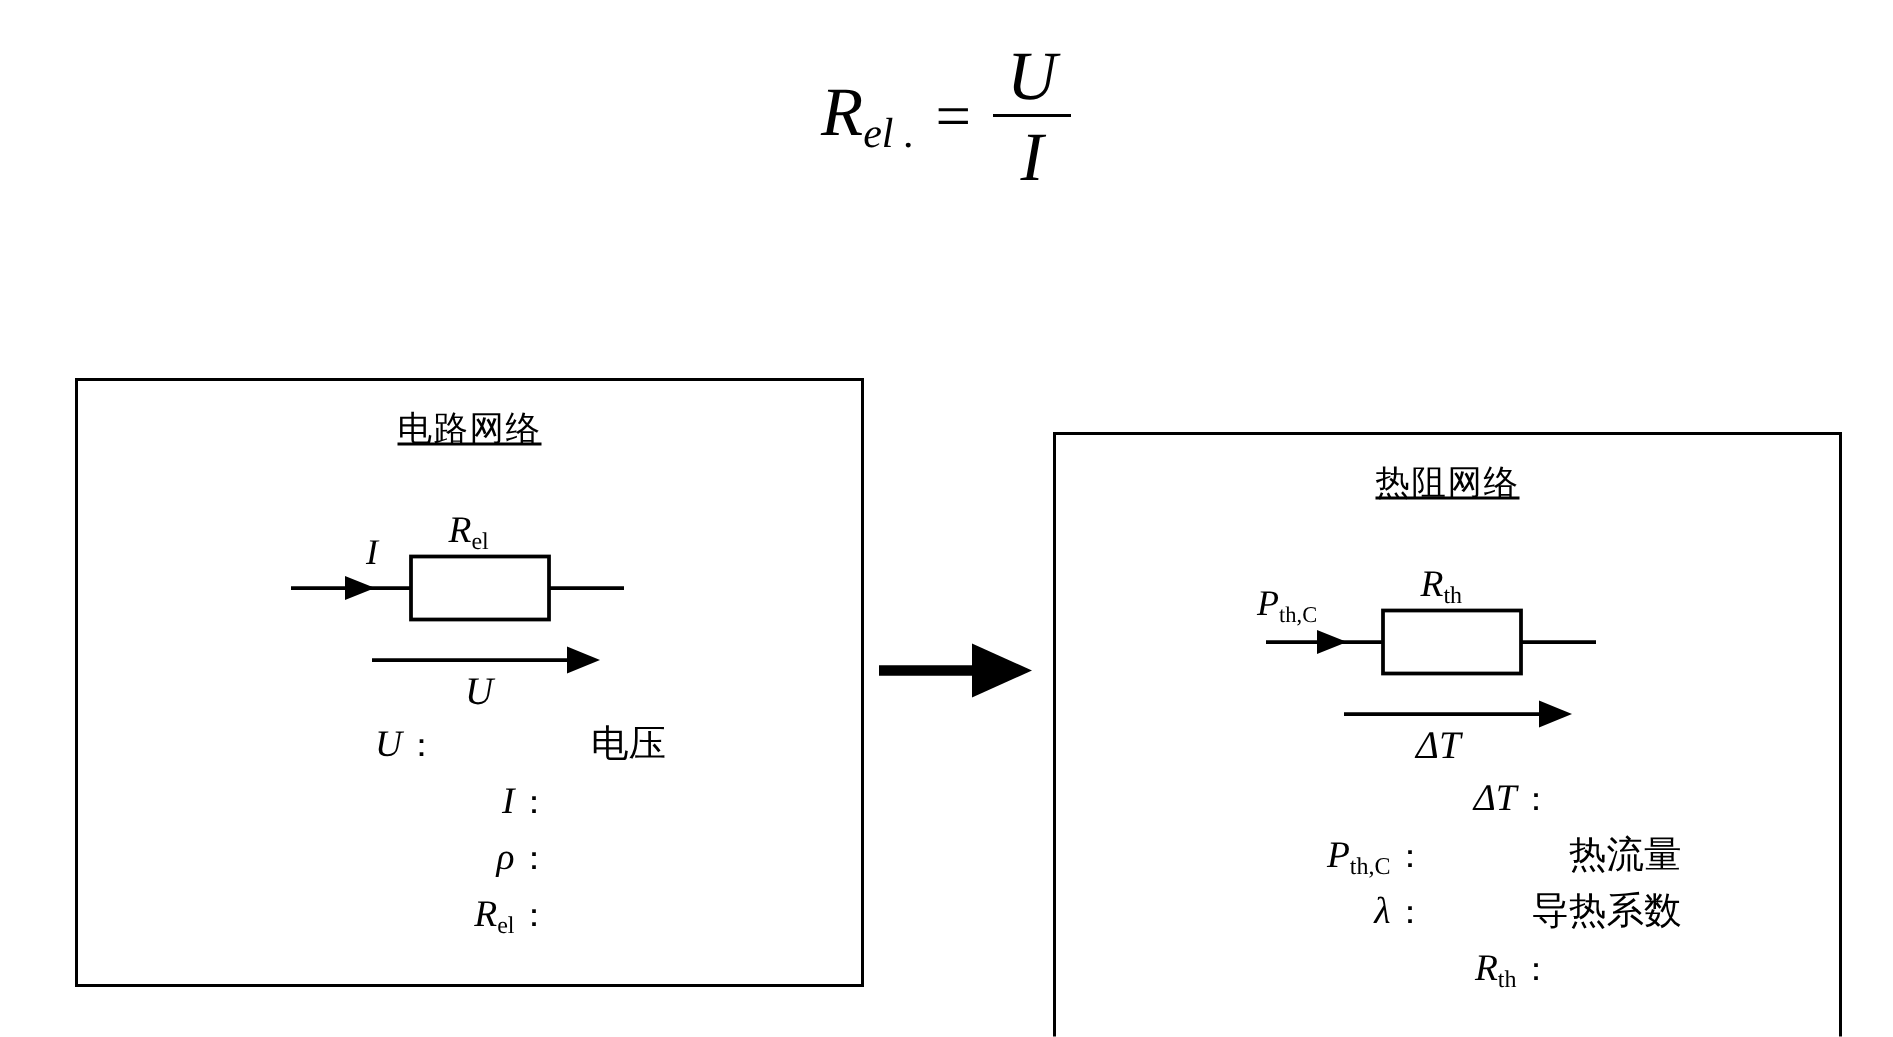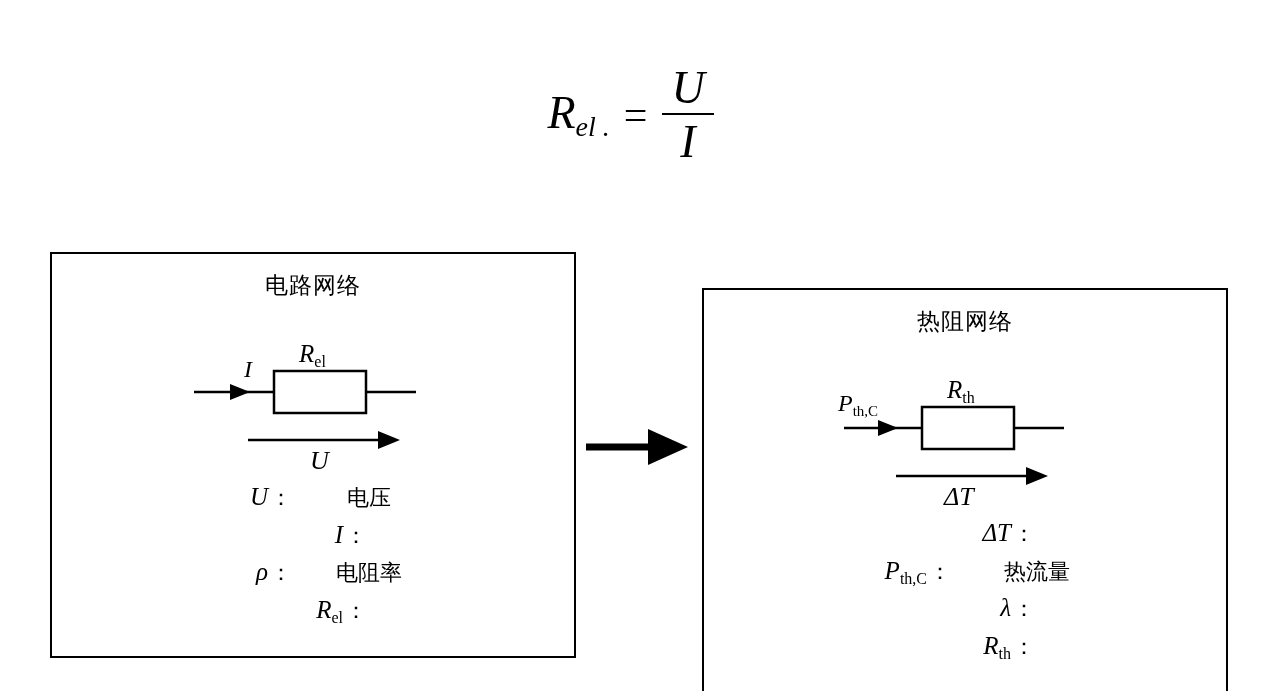--- a/index.html
+++ b/index.html
@@ -24,21 +24,20 @@
     width: 1262px;
     text-align: center;
     font-family: "Liberation Serif", serif;
   }
   .eq {
     display: inline-flex;
     align-items: center;
     justify-content: space-between;
     font-size: 46px;
     line-height: 1;
-    margin-top: 37px;
   }
   .eq .lhs {
     font-style: italic;
     font-size: 46px;
   }
   .eq .lhs .sub {
     font-size: 28px;
     vertical-align: -0.28em;
     font-style: italic;
   }
@@ -92,20 +91,21 @@
   }
   .panel-title {
     position: absolute;
     top: 16px;
     left: 0;
     width: 100%;
     text-align: center;
     font-family: "Liberation Sans", sans-serif;
     font-size: 23px;
     letter-spacing: 1px;
+    text-decoration: underline;
   }
 
   
   .circuit {
     position: absolute;
     top: 78px;
     left: 0;
     width: 100%;
     height: 150px;
   }
@@ -168,22 +168,22 @@
     font-style: normal;
     vertical-align: -0.3em;
   }
   .legend-colon {
     font-size: 22px;
     padding: 0 2px;
     font-family: "Liberation Sans", sans-serif;
   }
   .legend-text {
     font-family: "Liberation Sans", sans-serif;
-    font-size: 22px;
-    text-align: center;
+    font-size: 25px;
+    text-align: right;
     white-space: nowrap;
   }
   #legend-left .legend-sym { width: 86px; }
   #legend-left .legend-text { width: 150px; }
   #legend-right .legend-sym { width: 118px; }
   #legend-right .legend-text { width: 168px; }
 
   
   #center-arrow {
     position: absolute;
@@ -243,21 +243,20 @@
       <span class="legend-colon">：</span>
       <span class="legend-text">电压</span>
     </div>
     <div class="legend-row">
       <span class="legend-sym"><span>I</span><span class="sub"></span></span>
       <span class="legend-colon">：</span>
     </div>
     <div class="legend-row">
       <span class="legend-sym"><span>ρ</span><span class="sub"></span></span>
       <span class="legend-colon">：</span>
-      <span class="legend-text">电阻率</span>
     </div>
     <div class="legend-row">
       <span class="legend-sym"><span>R</span><span class="sub">el</span></span>
       <span class="legend-colon">：</span>
     </div>
   </div>
 </div>
 
 <div id="center-arrow">
   <svg width="112" height="46" viewBox="0 0 112 46">
@@ -296,19 +295,20 @@
       <span class="legend-colon">：</span>
     </div>
     <div class="legend-row">
       <span class="legend-sym"><span>P</span><span class="sub">th,C</span></span>
       <span class="legend-colon">：</span>
       <span class="legend-text">热流量</span>
     </div>
     <div class="legend-row">
       <span class="legend-sym"><span>λ</span><span class="sub"></span></span>
       <span class="legend-colon">：</span>
+      <span class="legend-text">导热系数</span>
     </div>
     <div class="legend-row">
       <span class="legend-sym"><span>R</span><span class="sub">th</span></span>
       <span class="legend-colon">：</span>
     </div>
   </div>
 </div>
 
 </body></html>

